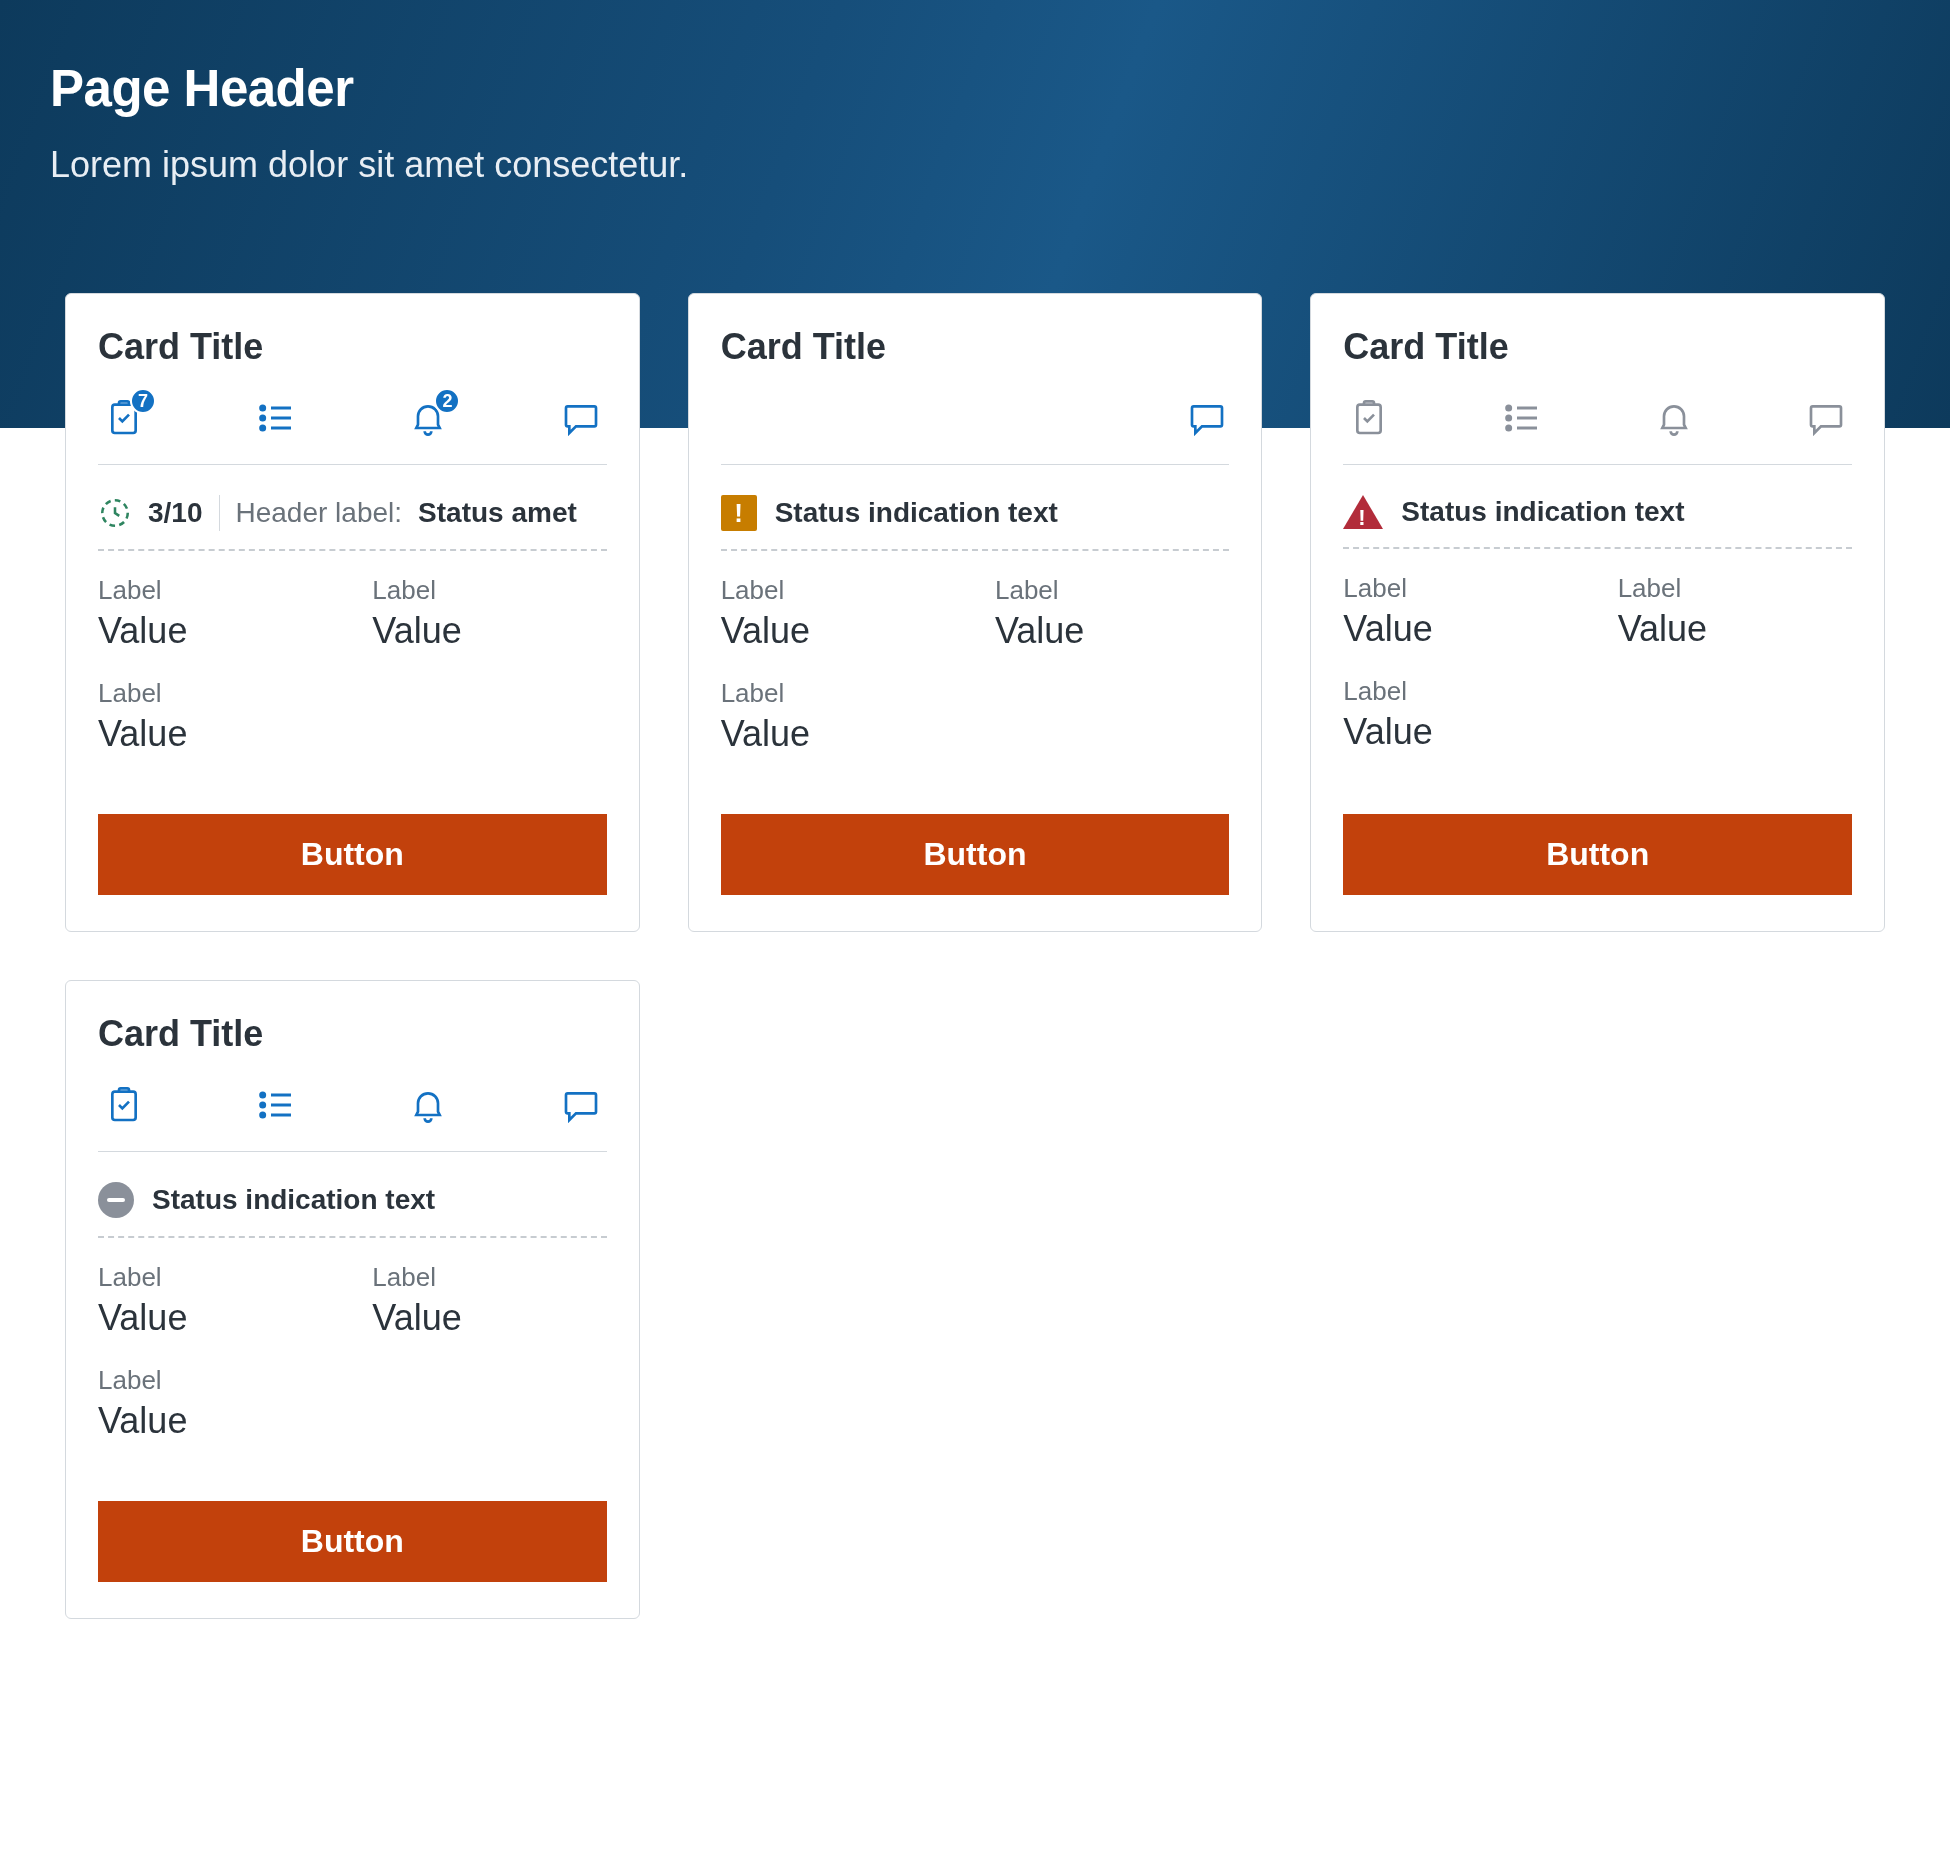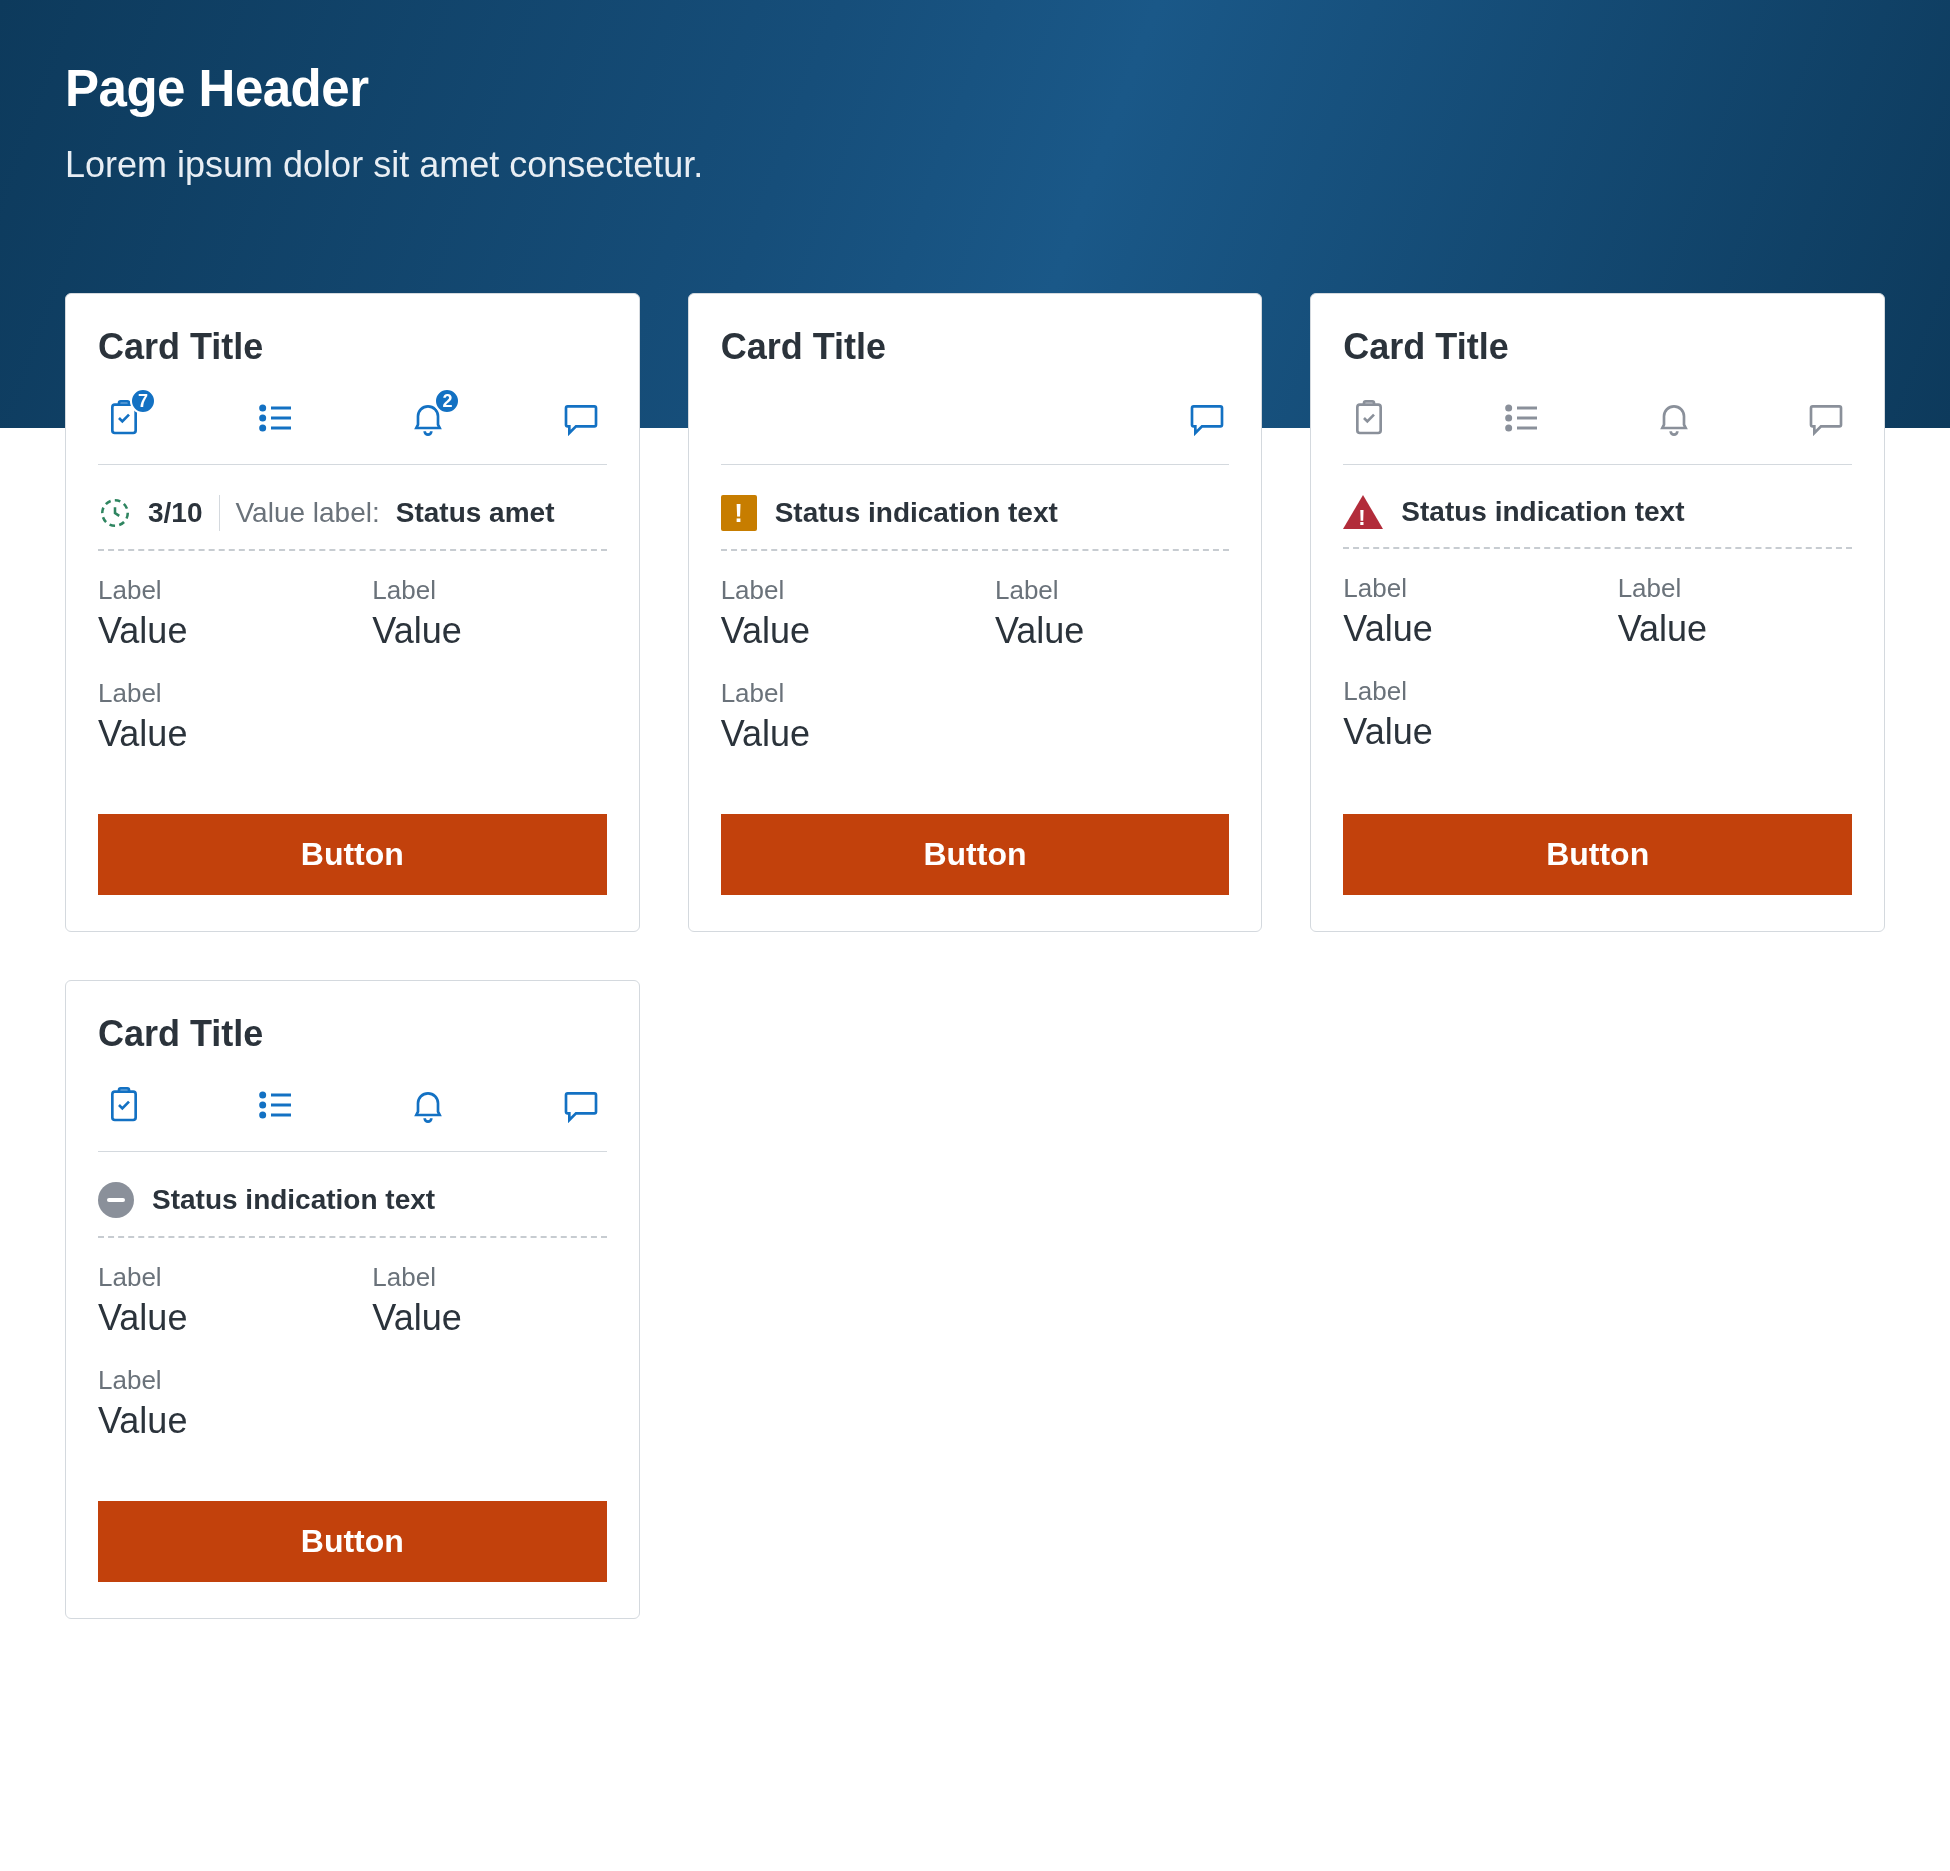--- a/index.html
+++ b/index.html
@@ -4,21 +4,21 @@
 <style>
   * { box-sizing: border-box; margin: 0; padding: 0; }
   body {
     font-family: -apple-system, BlinkMacSystemFont, "Segoe UI", Helvetica, Arial, sans-serif;
     background: #fff;
     width: 1950px;
     height: 1871px;
   }
   .hero {
     background: linear-gradient(110deg, #0d3a5c 0%, #164e7a 40%, #1a5888 55%, #0d3a5c 100%);
-    padding: 59px 65px 238px 65px;
+    padding: 59px 65px 238px 50px;
     position: relative;
   }
   .hero h1 {
     color: #fff;
     font-size: 51px;
     font-weight: 700;
     margin-bottom: 22px;
     letter-spacing: -0.5px;
   }
   .hero p {
@@ -236,21 +236,21 @@
         </div>
       </div>
       <hr class="divider">
       <div class="status-row">
         <svg width="34" height="34" viewBox="0 0 24 24" fill="none" stroke="#2f8560" stroke-width="1.8">
             <circle cx="12" cy="12" r="9" stroke-dasharray="4 3"></circle>
             <path d="M12 8v4l3 2"></path>
           </svg>
         <span class="count">3/10</span>
         <span class="vdiv"></span>
-        <span class="status-label">Value label:</span>
+        <span class="status-label">Header label:</span>
         <span class="status-value">Status amet</span>
       </div>
       <div class="fields">
         <div class="field">
             <div class="flabel">Label</div>
             <div class="fvalue">Value</div>
           </div>
         <div class="field">
             <div class="flabel">Label</div>
             <div class="fvalue">Value</div>

